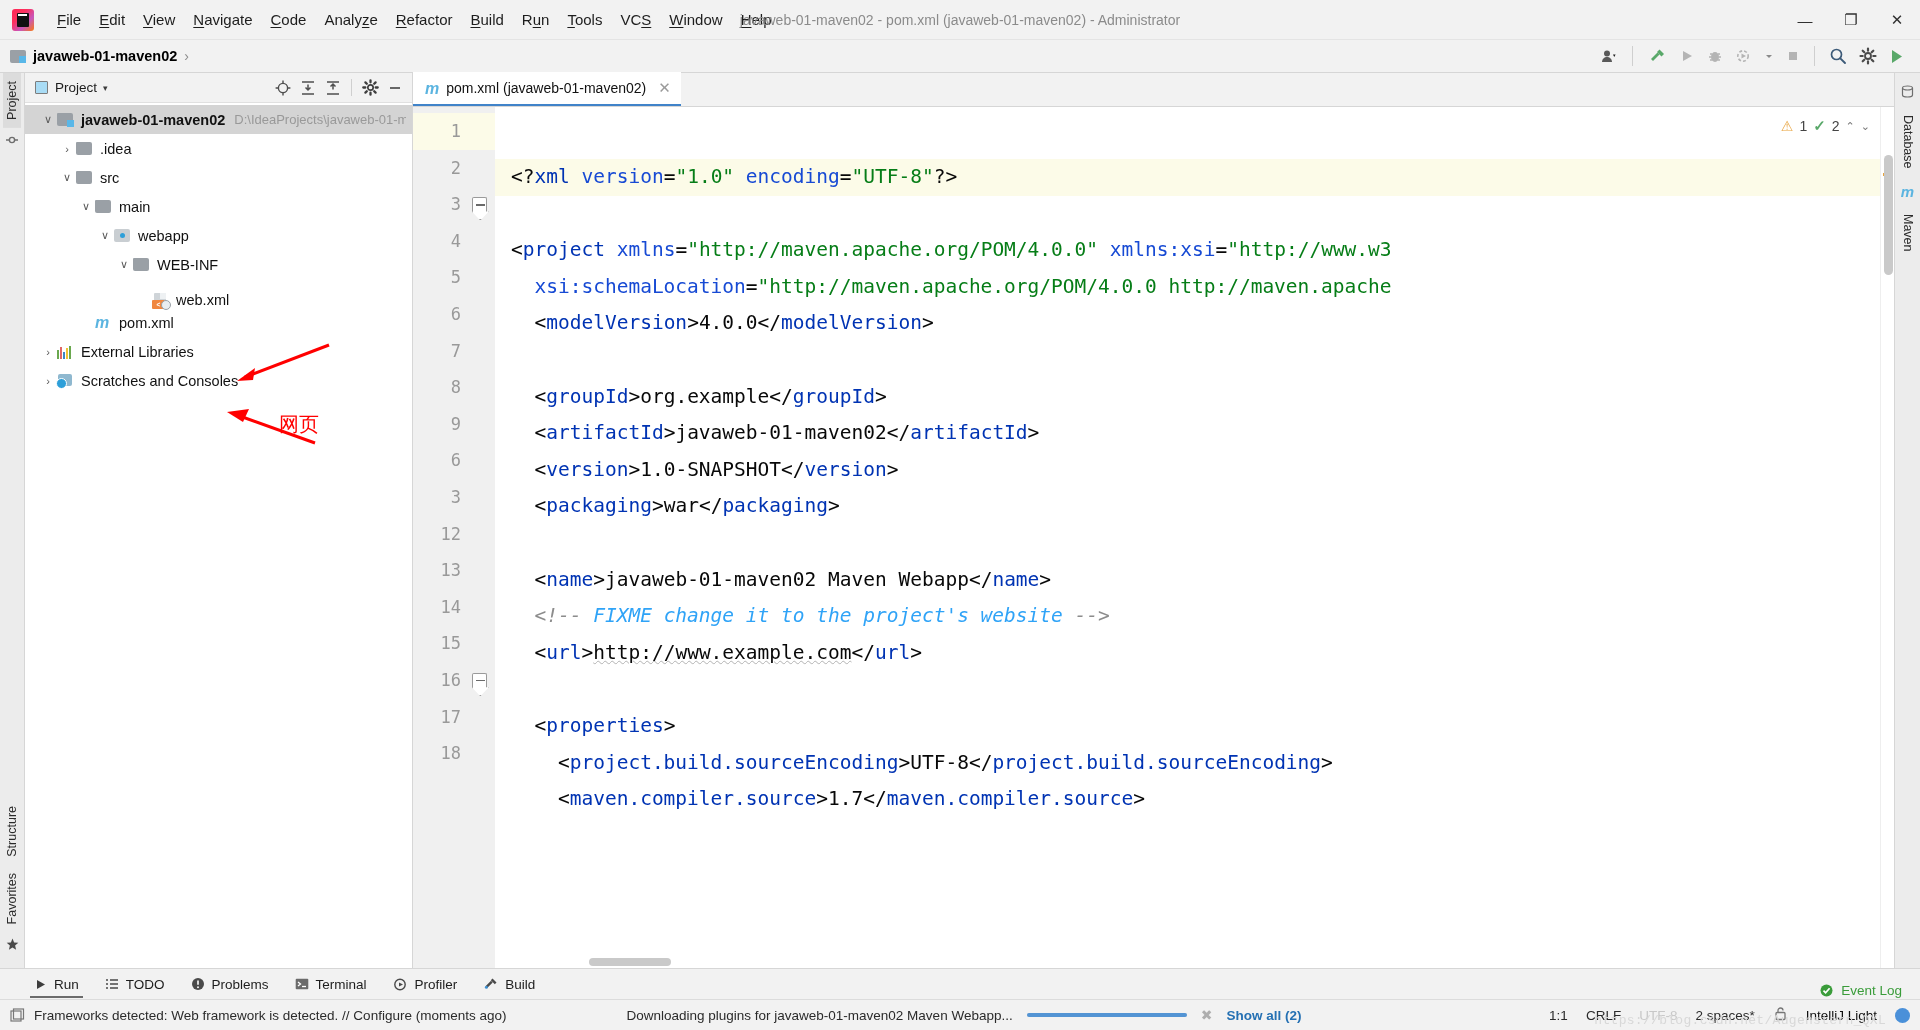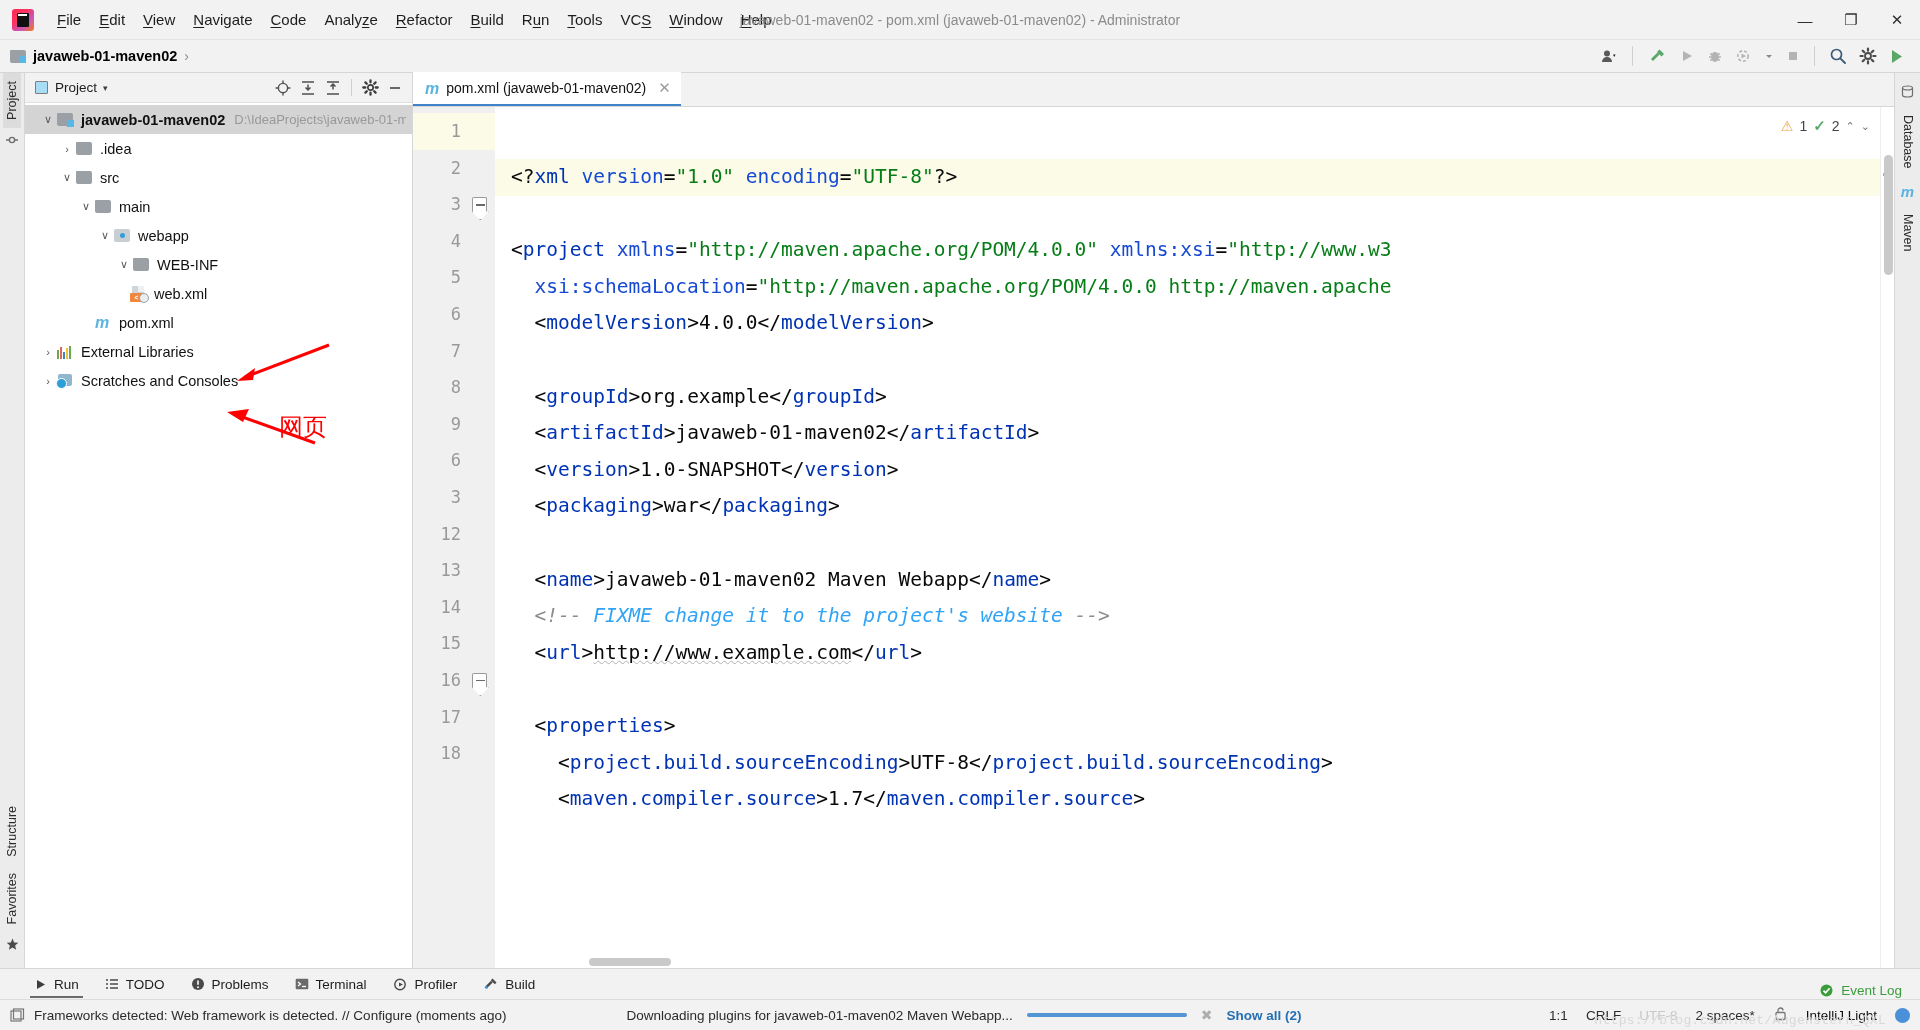--- a/index.html
+++ b/index.html
@@ -144,21 +144,21 @@
   .ic-m { font-style: italic; font-weight: bold; color: #5bb4e0; font-size: 16px; line-height: 15px; }
   .ic-lib { display:flex; align-items:flex-end; gap:1px; height:13px; margin-top:1px; }
   .ic-lib i { display:block; width:2px; background:#8a8a8a; }
   .ic-scratch::before { content:""; position:absolute; left:1px; top:1px; width:14px; height:12px;
                         background:#8fb8cf; border-radius:2px; }
   .ic-scratch::after { content:""; position:absolute; left:-1px; bottom:-1px; width:9px; height:9px;
                        border-radius:50%; background:#2d9fd9; border:1.3px solid #fff; }
 
   
   .annot { position: absolute; pointer-events: none; }
-  .annot-text { position: absolute; color: #ff0000; font-size: 24px; font-weight: 500;
+  .annot-text { position: absolute; color: #ff0000; font-size: 20px; font-weight: 500;
                 font-family: "DejaVu Sans", sans-serif; }
 
   
   .editorwrap { flex: 1 1 auto; display: flex; flex-direction: column; min-width: 0; background: #fff; }
   .tabsbar { height: 34px; flex: 0 0 34px; background: #f2f2f2; display: flex; align-items: flex-end;
              border-bottom: 1px solid #d6d6d6; }
   .etab {
     height: 34px; display: flex; align-items: center; padding: 0 10px 0 12px;
     background: #fff; border-bottom: 2px solid #4083c9; font-size: 14px; color: #111;
   }
@@ -454,21 +454,21 @@
           <div class="trow" style="padding-left: 71px;">
             <span class="tw">∨</span>
             <span class="ic ic-web"></span>
             <span class="tlabel">webapp</span>
           </div>
           <div class="trow" style="padding-left: 90px;">
             <span class="tw">∨</span>
             <span class="ic ic-folder"></span>
             <span class="tlabel">WEB-INF</span>
           </div>
-          <div class="trow" style="padding-left: 87px;">
+          <div class="trow" style="padding-left: 109px; align-items: flex-end;">
             <span class="tw"></span>
             <span class="ic ic-file">
               <span class="ic-badge">&lt;</span>
               <span class="ic-xmlarrow"></span>
             </span>
             <span class="tlabel">web.xml</span>
           </div>
           <div class="trow" style="padding-left: 52px;">
             <span class="tw"></span>
             <span class="ic ic-m">m</span>

